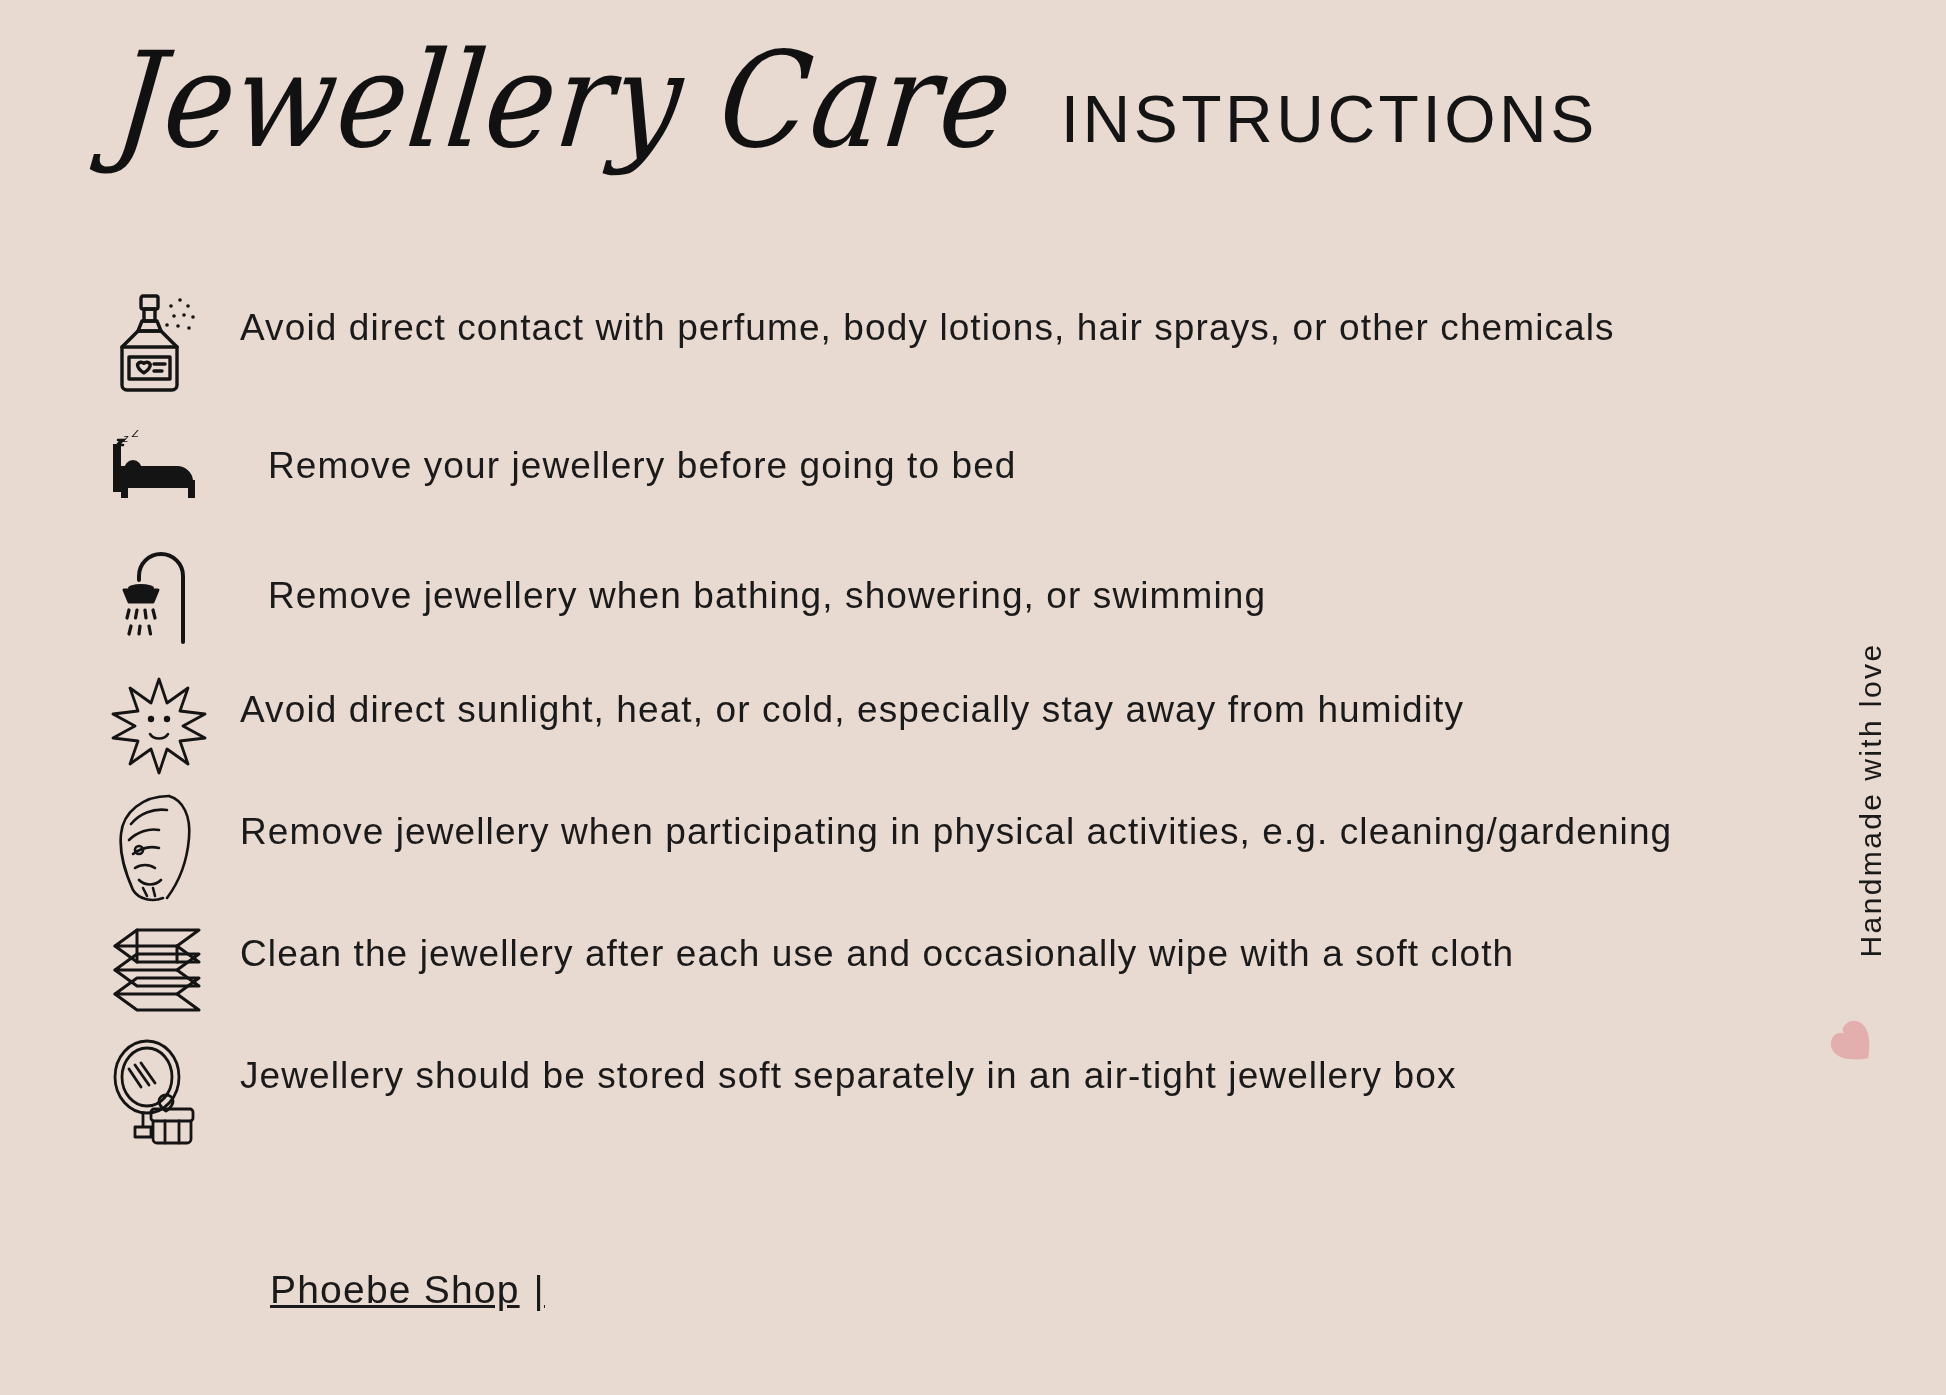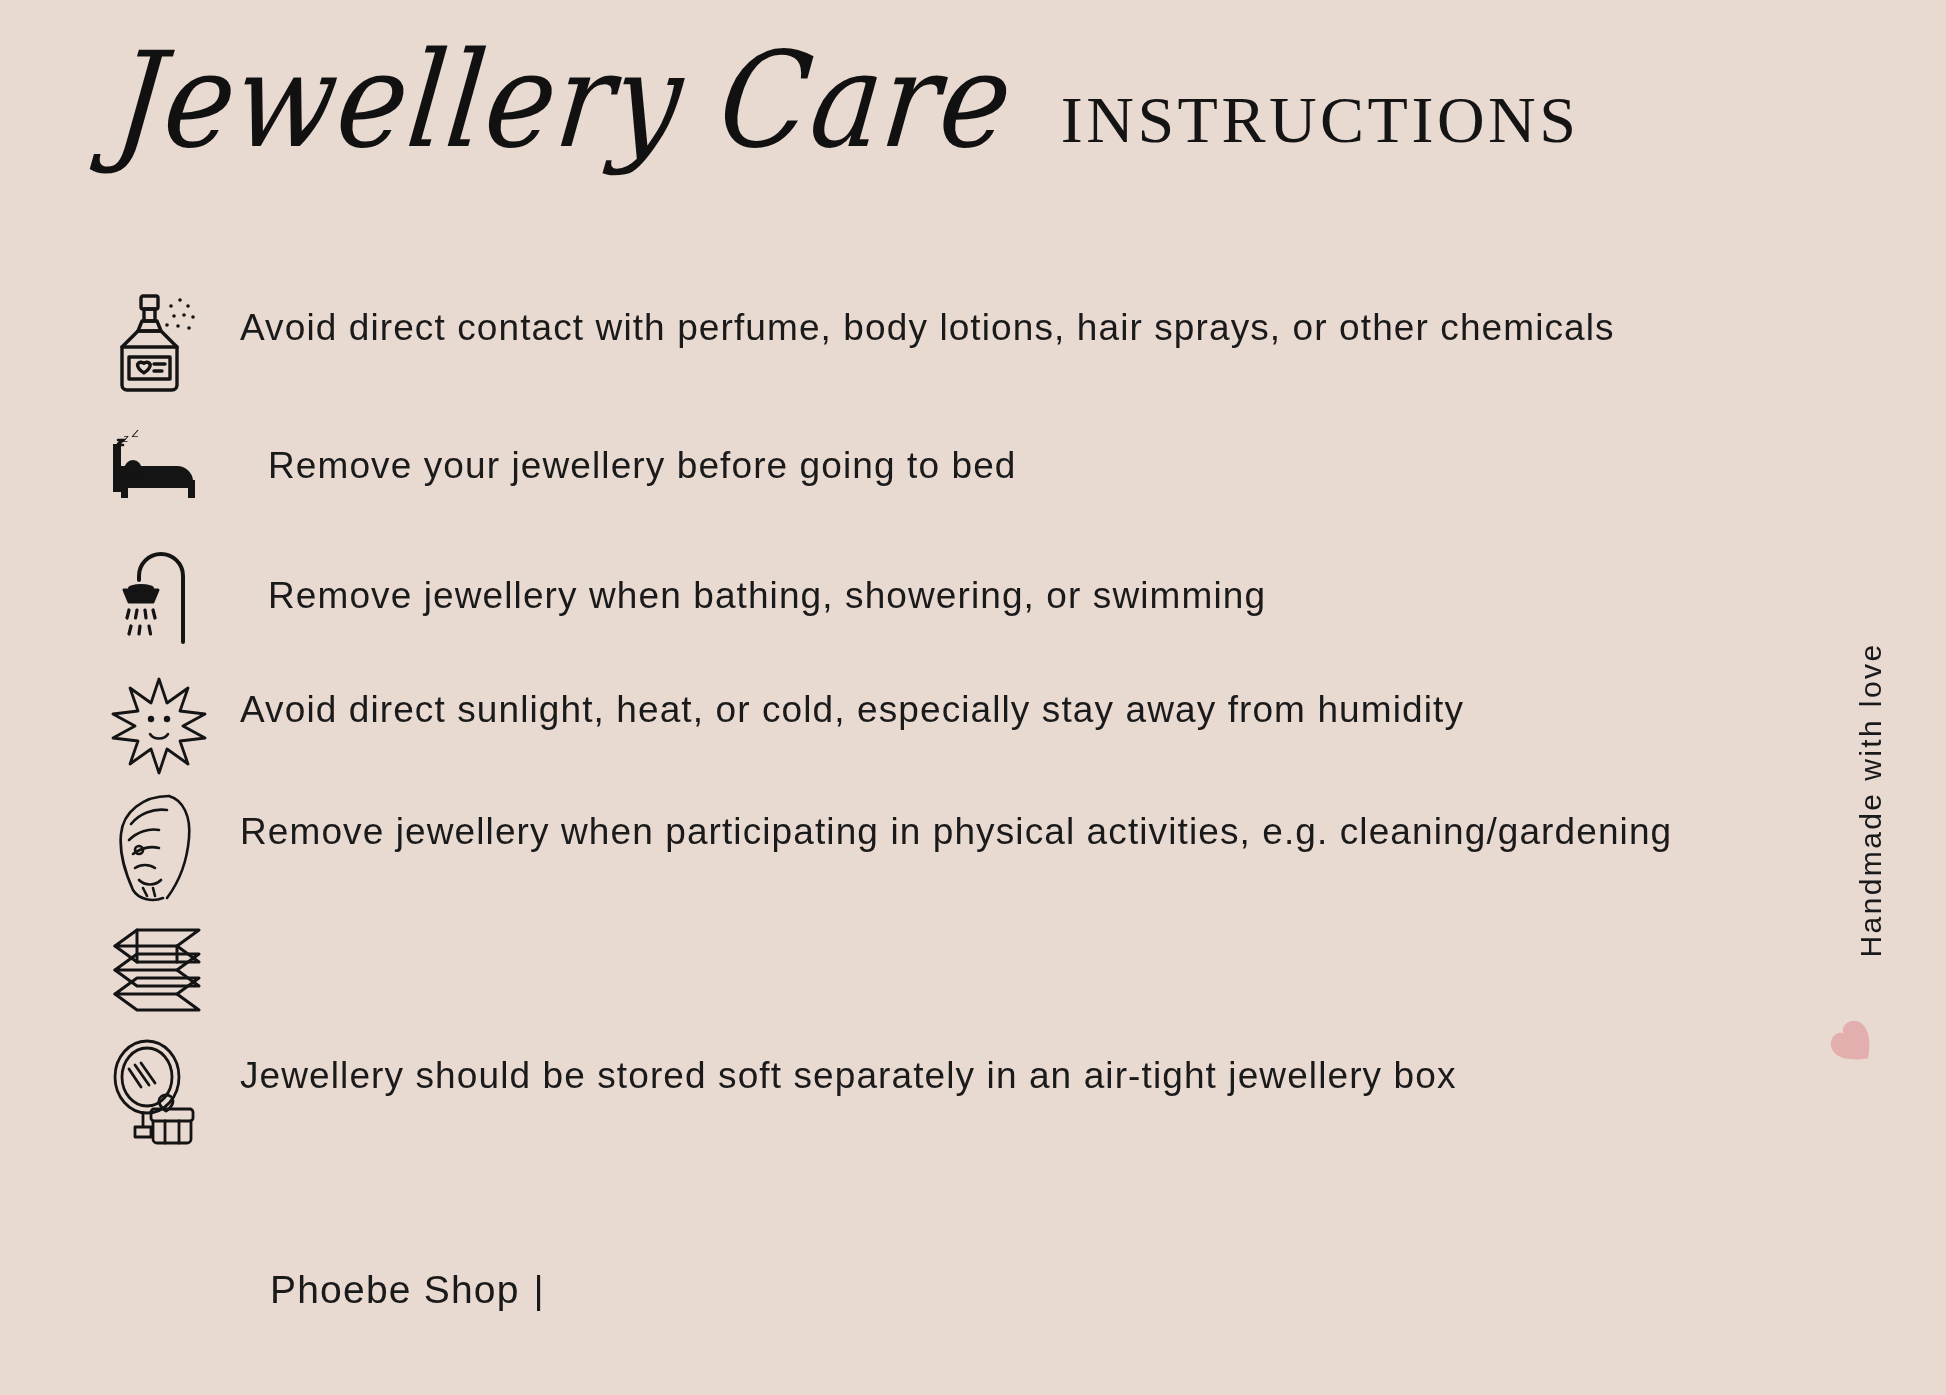--- a/index.html
+++ b/index.html
@@ -39,21 +39,21 @@
     font-size: 118px;
     line-height: 1;
     color: #111111;
     letter-spacing: 1px;
     transform: skewX(-6deg) scaleY(1.12);
     transform-origin: left bottom;
     white-space: nowrap;
     padding-left: 10px;
   }
   .title-instructions {
-    font-family: Liberation Serif, serif;
+    font-family: Liberation Sans, sans-serif;
     font-weight: 300;
     font-size: 66px;
     line-height: 1;
     color: #141414;
     letter-spacing: 3.5px;
     white-space: nowrap;
     margin-left: 56px;
     position: relative;
     top: -6px;
   }
@@ -102,20 +102,21 @@
     position: absolute;
     left: 270px;
     top: 1268px;
     font-family: "Liberation Sans", sans-serif;
     font-size: 39px;
     letter-spacing: 1.2px;
     color: #1a1a1a;
     display: flex;
     align-items: flex-end;
     white-space: nowrap;
+    text-decoration: underline;
   }
   .footer-sep { margin: 0 46px 0 14px; }
 
   
   .side-note {
     position: absolute;
     right: 52px;
     top: 600px;
     width: 46px;
     height: 400px;
@@ -252,20 +253,21 @@
         <svg width="104" height="92" viewBox="0 0 104 92" fill="none" stroke="#141414" stroke-width="3" stroke-linejoin="round" stroke-linecap="round">
           <path d="M8 22 L30 6 L92 6 L70 22 Z"></path>
           <path d="M8 22 L30 38 L92 38 L70 22"></path>
           <path d="M30 6 L30 38 M70 22 L70 38"></path>
           <path d="M8 46 L30 30 L92 30 L70 46 Z"></path>
           <path d="M8 46 L30 62 L92 62 L70 46"></path>
           <path d="M8 70 L30 54 L92 54 L70 70 Z"></path>
           <path d="M8 70 L30 86 L92 86 L70 70"></path>
         </svg>
       </div>
+      <div class="item-text">Clean the jewellery after each use and occasionally wipe with a soft cloth</div>
     </div>
 
     <div class="item two-line">
       <div class="item-icon">
         <svg width="104" height="106" viewBox="0 0 104 106" fill="none" stroke="#141414" stroke-width="2.8" stroke-linejoin="round" stroke-linecap="round">
           <ellipse cx="40" cy="38" rx="32" ry="36"></ellipse>
           <ellipse cx="40" cy="38" rx="25" ry="29"></ellipse>
           <path d="M22 30 L34 48 M28 26 L42 46 M34 24 L48 44"></path>
           <path d="M36 74 v14 M28 88 h16 v10 h-16 z"></path>
           <path d="M52 62 c0 -8 14 -8 14 0 c0 6 -7 10 -7 10 s-7 -4 -7 -10 z"></path>

